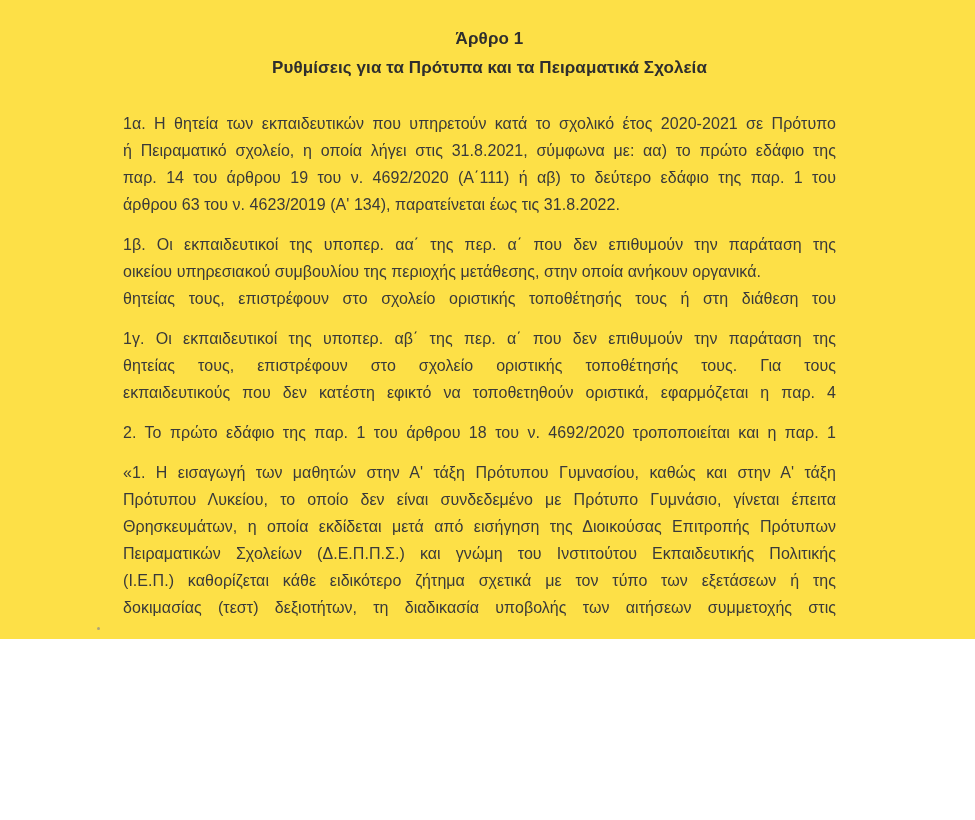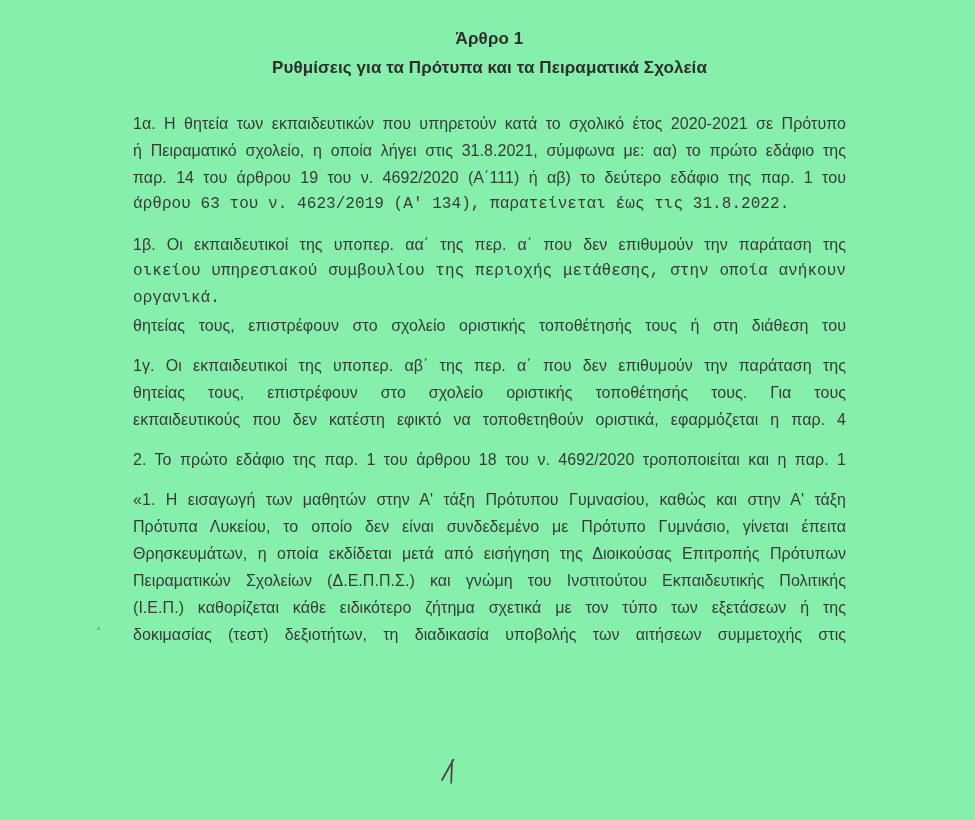--- a/index.html
+++ b/index.html
@@ -3,59 +3,58 @@
 <meta charset="utf-8">
 <style>
   html, body {
     margin: 0;
     padding: 0;
     background: #ffffff;
   }
   .page {
     position: relative;
     width: 975px;
-    height: 820px;
-    background: #86efac;
+    height: 639px;
+    background: #fde047;
     overflow: hidden;
     font-family: "Liberation Sans", "DejaVu Sans", sans-serif;
     color: #383838;
   }
   .doc-title, .doc-subtitle {
     position: absolute;
     left: 133px;
     width: 713px;
     text-align: center;
     font-weight: bold;
     font-size: 17px;
     color: #2e2e2e;
     letter-spacing: 0.1px;
   }
   .doc-title { top: 29px; }
   .doc-subtitle { top: 58px; }
   .doc-body {
     position: absolute;
     top: 110px;
-    left: 133px;
+    left: 123px;
     width: 713px;
   }
   .paragraph {
     margin: 0 0 13px 0;
   }
   .line {
     font-size: 16px;
     line-height: 27px;
     color: #3a3a3a;
     text-align: justify;
     text-align-last: justify;
     white-space: normal;
     letter-spacing: 0.05px;
   }
   .line.last {
     text-align-last: left;
-    font-family: Liberation Mono, monospace;
   }
   .margin-speck {
     position: absolute;
     left: 97px;
     top: 627px;
     width: 3px;
     height: 3px;
     border-radius: 50%;
     background: #8a8a8a;
     opacity: 0.7;
@@ -92,21 +91,21 @@
       <div class="paragraph">
         <div class="line">1γ. Οι εκπαιδευτικοί της υποπερ. αβ΄ της περ. α΄ που δεν επιθυμούν την παράταση της</div>
         <div class="line">θητείας τους, επιστρέφουν στο σχολείο οριστικής τοποθέτησής τους. Για τους</div>
         <div class="line">εκπαιδευτικούς που δεν κατέστη εφικτό να τοποθετηθούν οριστικά, εφαρμόζεται η παρ. 4</div>
       </div>
       <div class="paragraph">
         <div class="line">2. Το πρώτο εδάφιο της παρ. 1 του άρθρου 18 του ν. 4692/2020 τροποποιείται και η παρ. 1</div>
       </div>
       <div class="paragraph">
         <div class="line">«1. Η εισαγωγή των μαθητών στην Α' τάξη Πρότυπου Γυμνασίου, καθώς και στην Α' τάξη</div>
-        <div class="line">Πρότυπα Λυκείου, το οποίο δεν είναι συνδεδεμένο με Πρότυπο Γυμνάσιο, γίνεται έπειτα</div>
+        <div class="line">Πρότυπου Λυκείου, το οποίο δεν είναι συνδεδεμένο με Πρότυπο Γυμνάσιο, γίνεται έπειτα</div>
         <div class="line">Θρησκευμάτων, η οποία εκδίδεται μετά από εισήγηση της Διοικούσας Επιτροπής Πρότυπων</div>
         <div class="line">Πειραματικών Σχολείων (Δ.Ε.Π.Π.Σ.) και γνώμη του Ινστιτούτου Εκπαιδευτικής Πολιτικής</div>
         <div class="line">(Ι.Ε.Π.) καθορίζεται κάθε ειδικότερο ζήτημα σχετικά με τον τύπο των εξετάσεων ή της</div>
         <div class="line">δοκιμασίας (τεστ) δεξιοτήτων, τη διαδικασία υποβολής των αιτήσεων συμμετοχής στις</div>
       </div>
     </div>
 
   <span class="margin-speck"></span>
 
   <svg class="page-number-mark" viewBox="0 0 26 36" xmlns="http://www.w3.org/2000/svg" aria-label="1">

